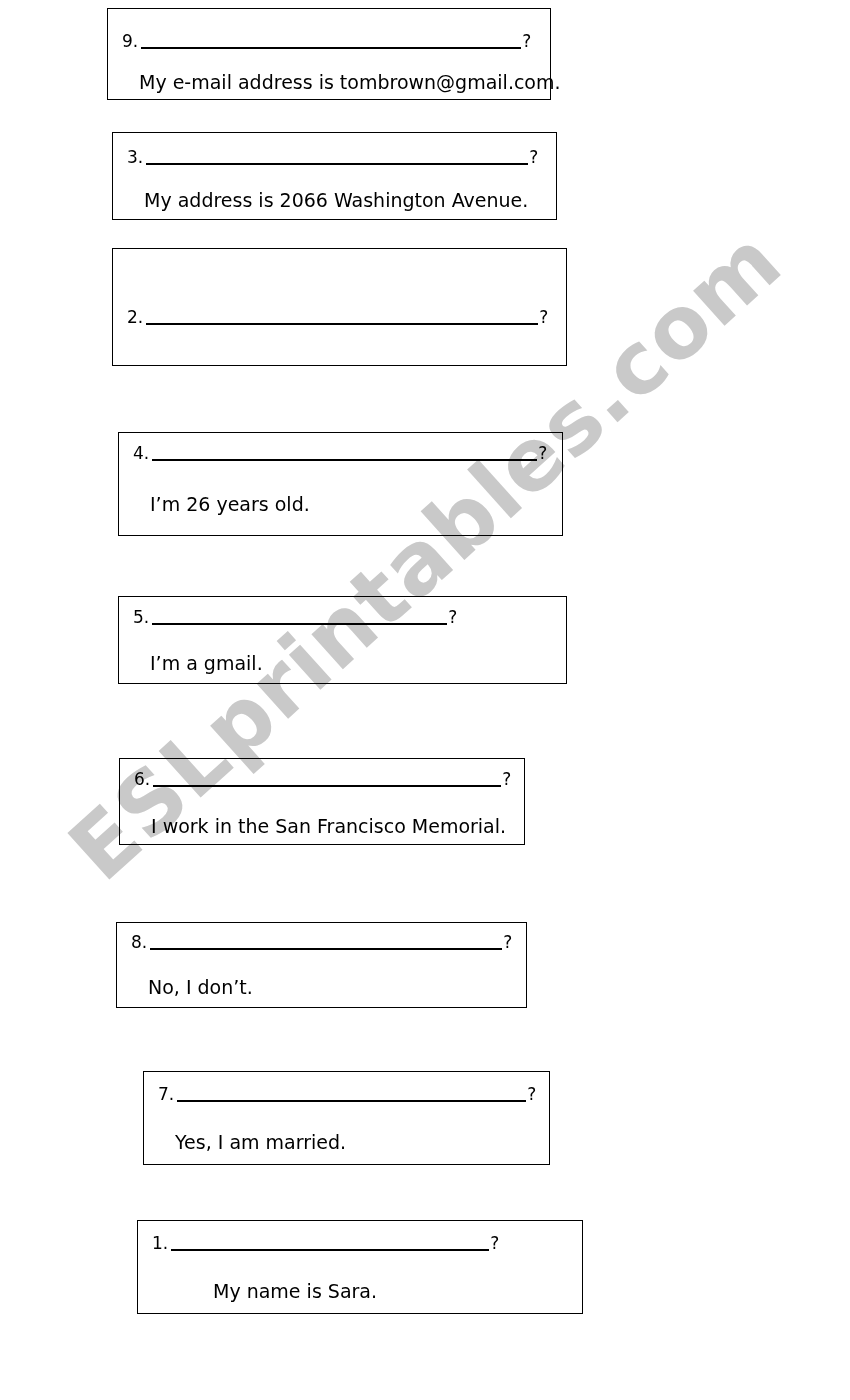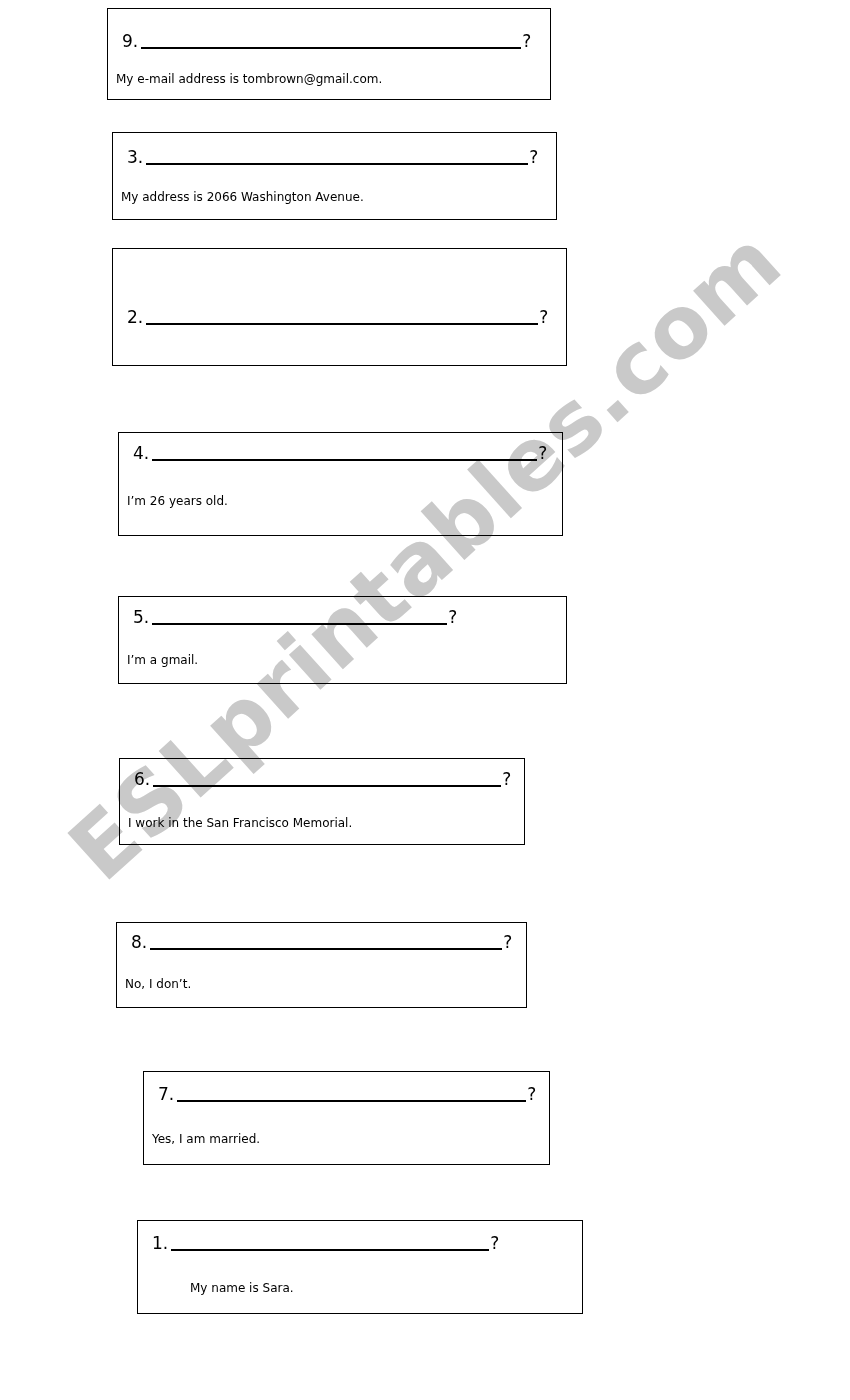--- a/index.html
+++ b/index.html
@@ -64,23 +64,23 @@
   }
   .qmark {
     font-family: "DejaVu Sans", sans-serif;
     font-size: 17px;
     color: #000;
     line-height: 1;
     padding-left: 1px;
   }
   .answer {
     position: absolute;
-    left: 8px;
+    left: 31px;
     font-family: "DejaVu Sans", sans-serif;
-    font-size: 12px;
+    font-size: 19px;
     color: #000;
     white-space: nowrap;
     line-height: 1;
   }
 </style>
 </head>
 <body>
 
 <div id="page" style="background: rgb(255, 255, 255);">
 

